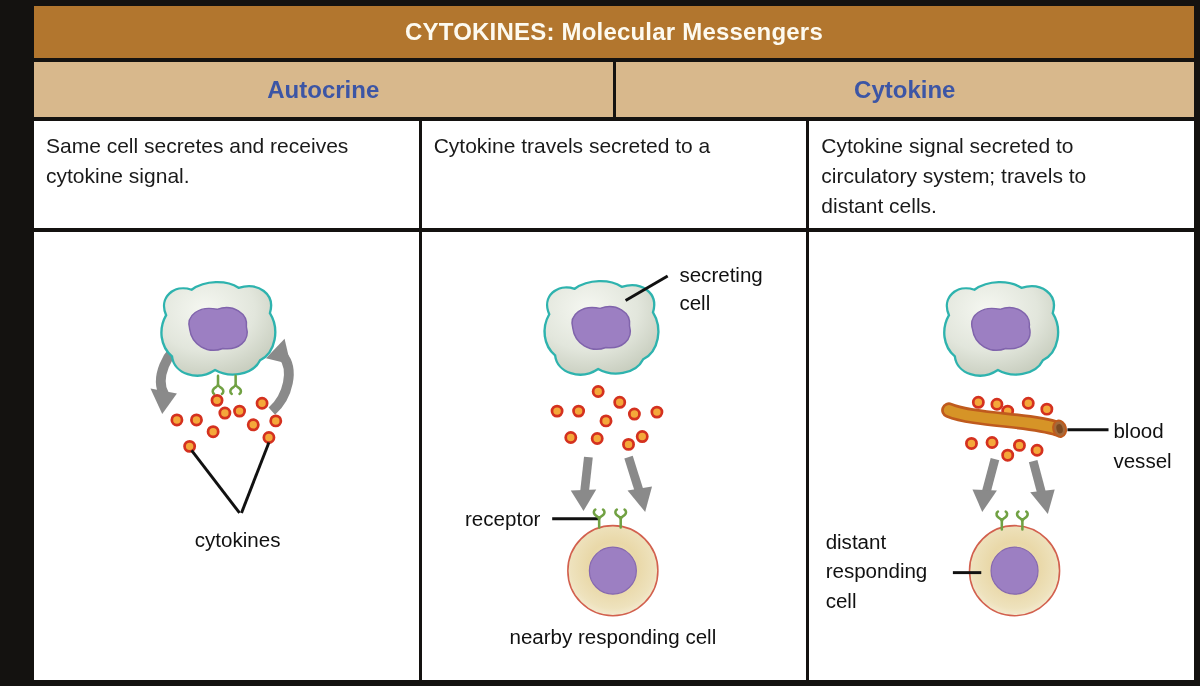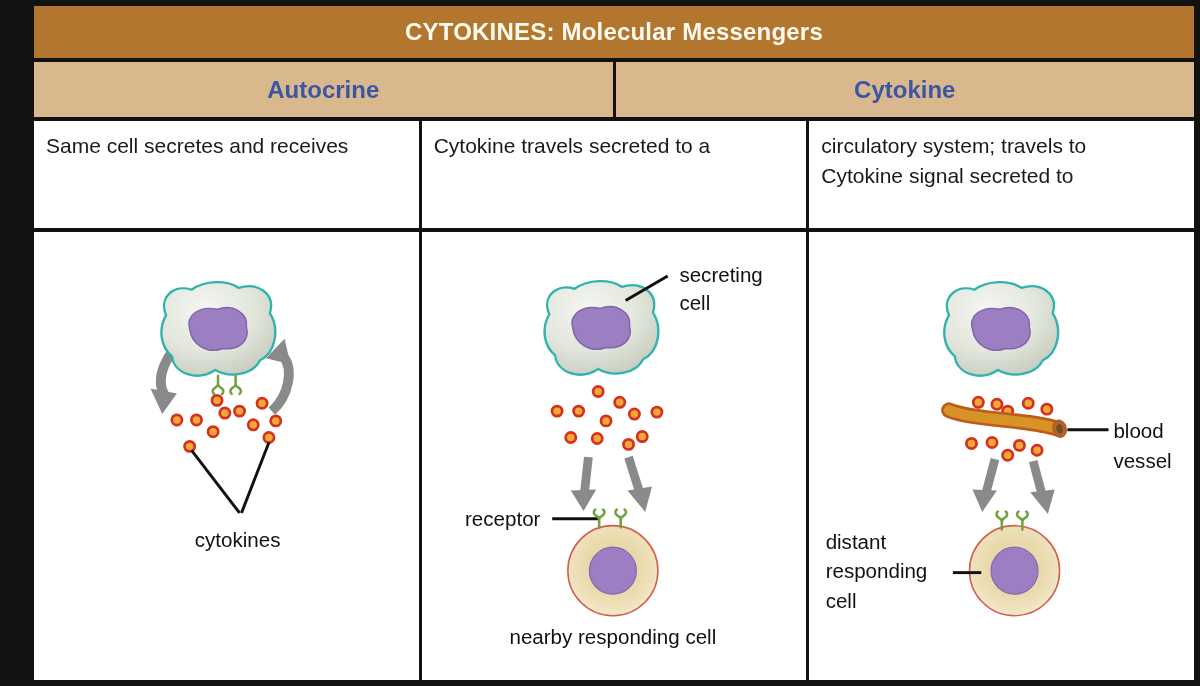--- a/index.html
+++ b/index.html
@@ -94,27 +94,29 @@
         <span>Autocrine</span>
       </div>
       <div class="header-cell">
         <span>Cytokine</span>
       </div>
     </div>
 
     <div class="grid-row desc-row">
       <div class="desc-cell">
         <div>Same cell secretes and receives</div>
+        <div>cytokine signal.</div>
       </div>
       <div class="desc-cell">
         <div>Cytokine travels secreted to a</div>
       </div>
       <div class="desc-cell">
+        <div>Cytokine signal secreted to</div>
         <div>circulatory system; travels to</div>
-        <div>Cytokine signal secreted to</div>
+        <div>distant cells.</div>
       </div>
     </div>
 
     <div class="grid-row diagram-row">
 
       <div class="diagram-cell">
         <svg viewBox="0 0 393 450" preserveAspectRatio="xMidYMin meet">
 
           <g>
             <path d="M157,110 C134,122 124,150 133,166" fill="none" stroke="#8a8a8a" stroke-width="10"></path>

